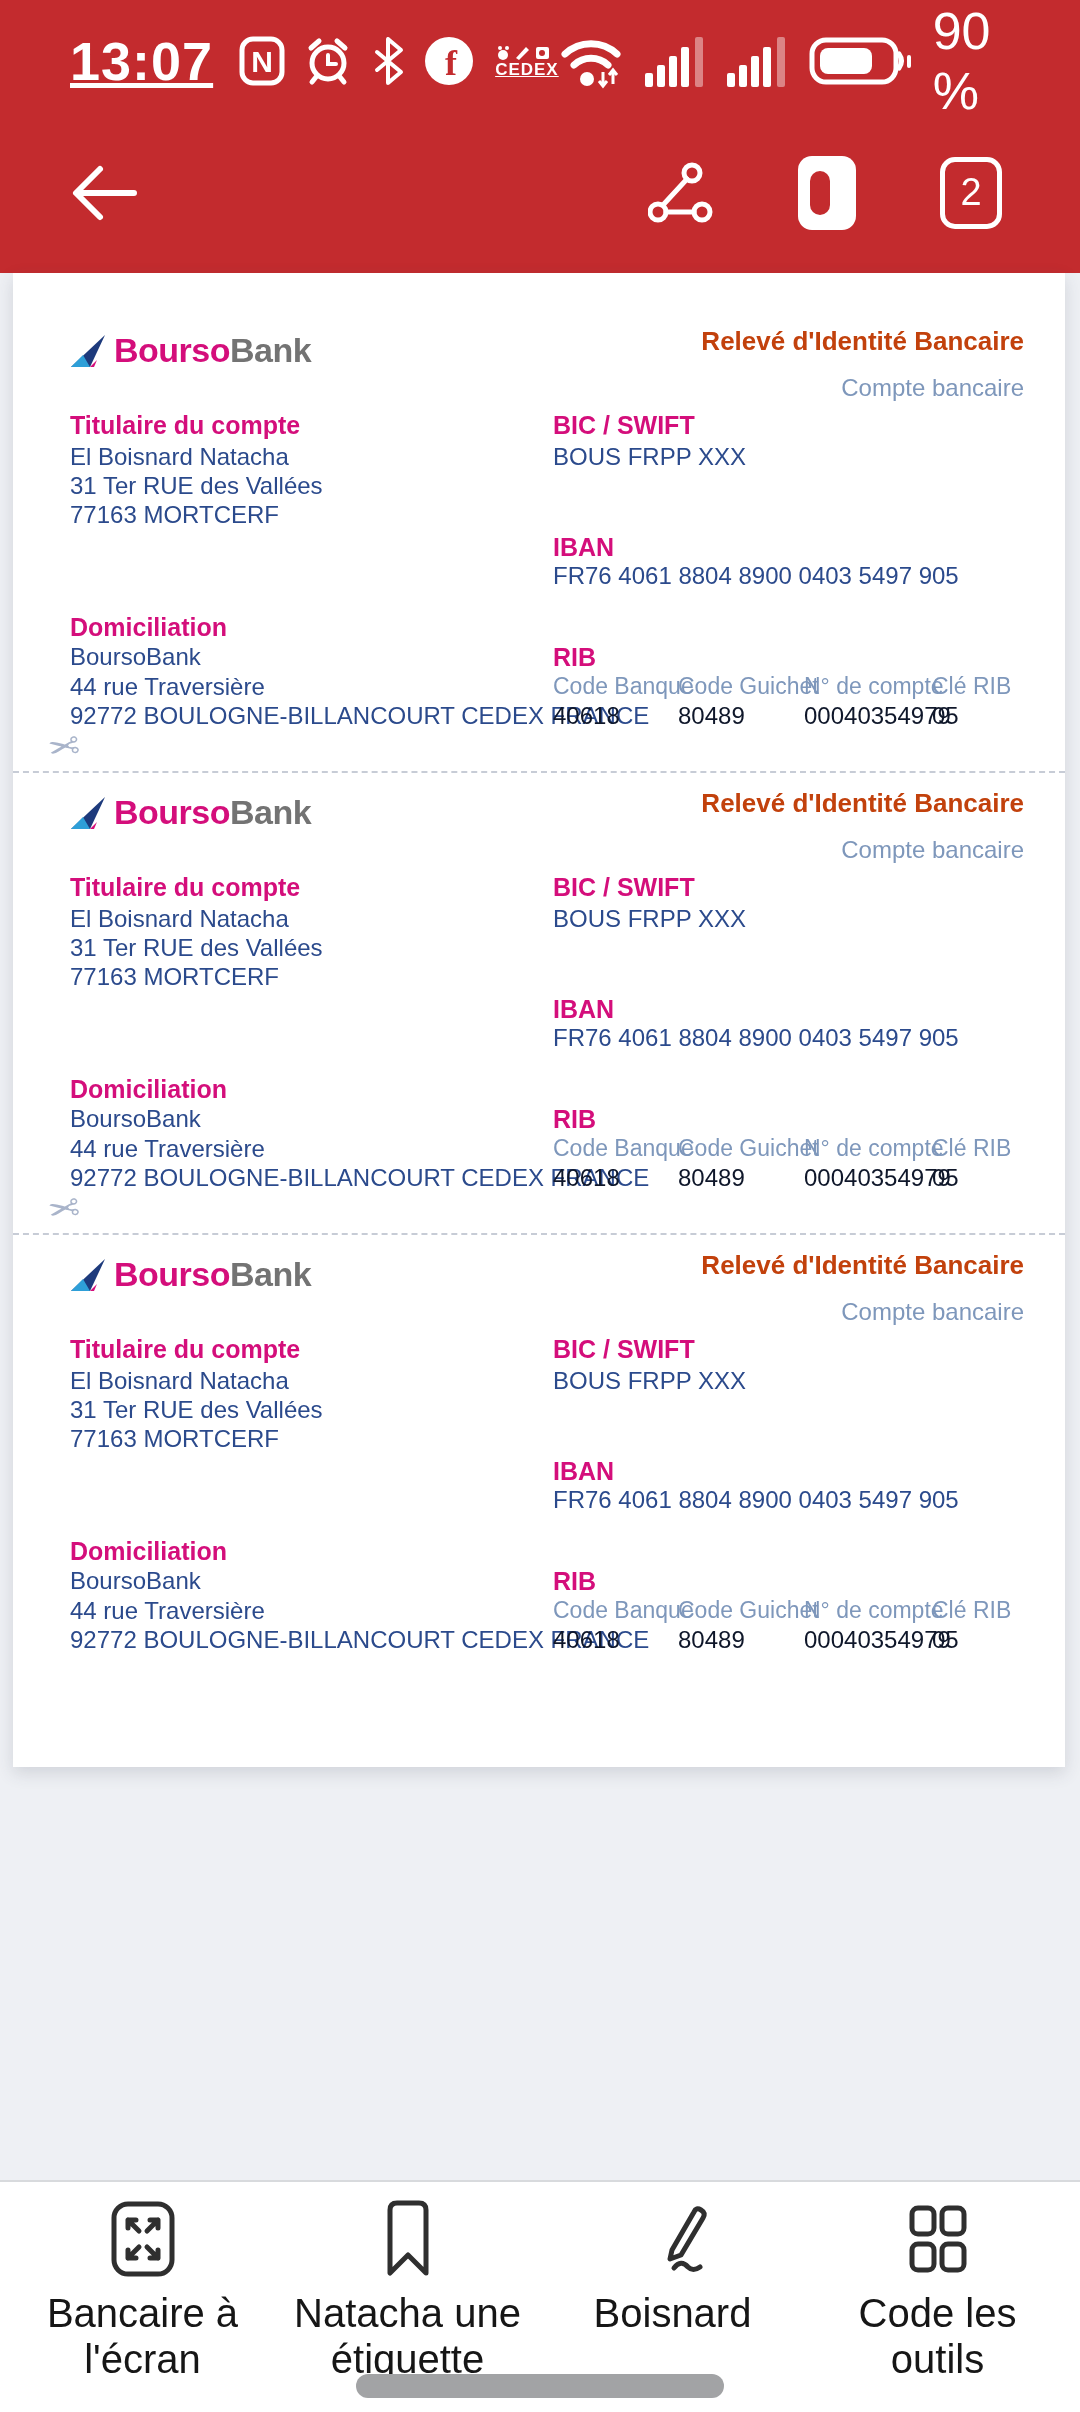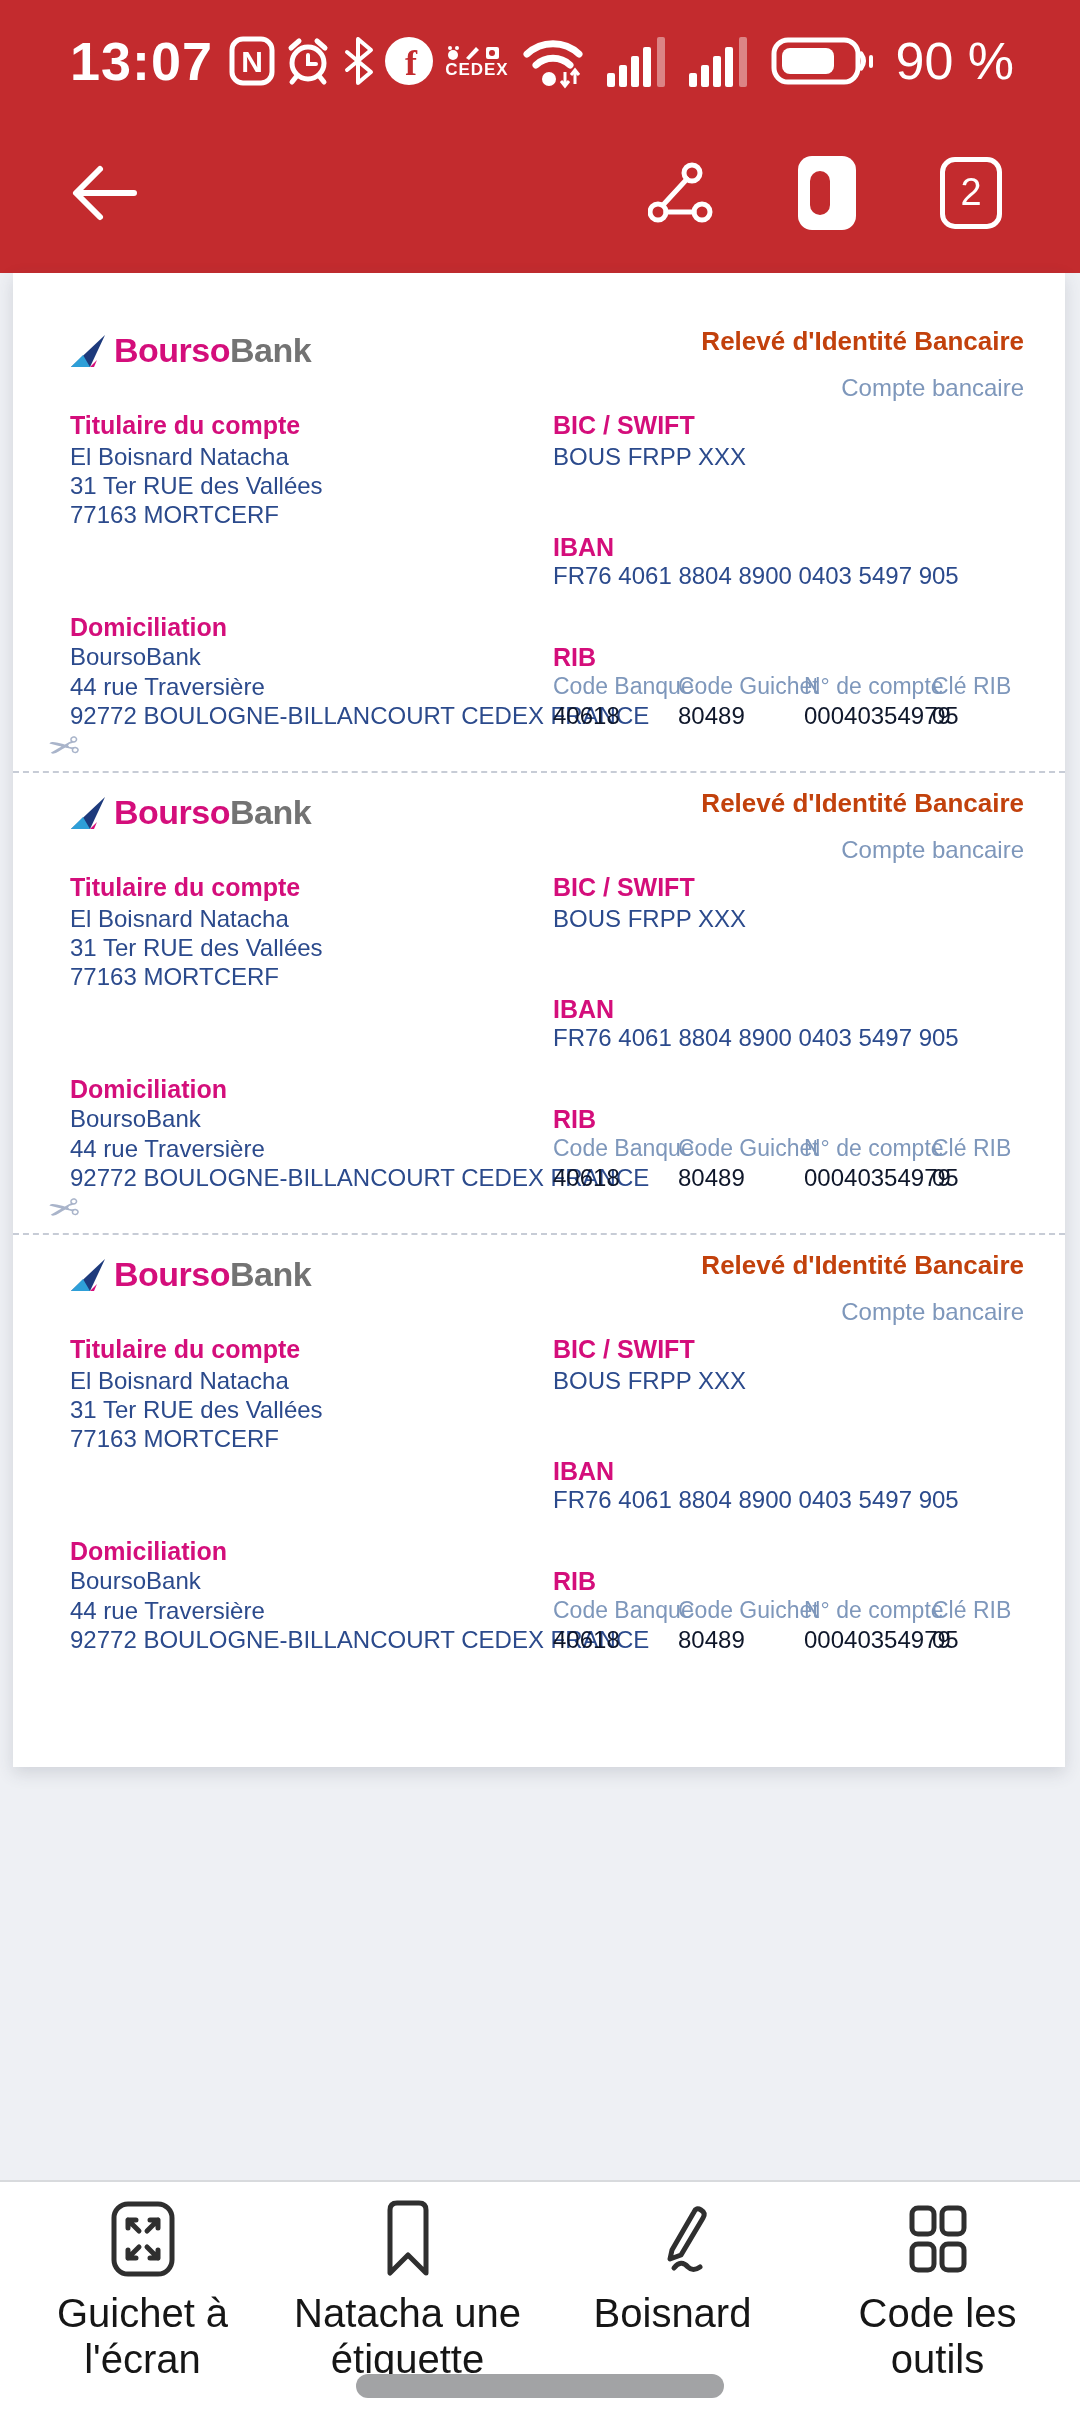--- a/index.html
+++ b/index.html
@@ -6,21 +6,21 @@
   body{
     width:1080px;height:2412px;overflow:hidden;position:relative;
     background:#eef0f4;font-family:"Liberation Sans",sans-serif;
     -webkit-font-smoothing:antialiased;
   }
   
   .statusbar{
     height:112px;background:#c32b2e;display:flex;align-items:center;
     color:#fff;padding:10px 66px 0 70px;box-sizing:border-box;
   }
-  .sb-left{display:flex;align-items:center;gap:8px;}
+  .sb-left{display:flex;align-items:center;gap:18px;text-decoration:underline;}
   .sb-time{font-size:54px;font-weight:600;letter-spacing:1px;margin-right:8px;}
   .sb-right{margin-left:auto;display:flex;align-items:center;gap:20px;}
   .sb-batt-label{font-size:52px;font-weight:500;}
   .temu{display:flex;flex-direction:column;align-items:center;line-height:1;margin-left:2px;}
   .temu-glyphs{height:16px;display:block;}
   .temu-word{font-size:17px;font-weight:700;letter-spacing:1px;}
   
   .appbar{
     height:161px;background:#c32b2e;display:flex;align-items:center;
     padding:0 78px 0 70px;box-sizing:border-box;
@@ -321,21 +321,21 @@
   <div class="tool-item">
     <span class="tool-icon">
       <svg width="68" height="82" viewBox="0 0 68 82" fill="none" stroke="#2f2f2f" stroke-width="5" stroke-linecap="round" stroke-linejoin="round">
         <rect x="5" y="6" width="58" height="70" rx="14"></rect>
         <path d="M30 33 L19 22 M19 30 L19 22 L27 22"></path>
         <path d="M38 33 L49 22 M49 30 L49 22 L41 22"></path>
         <path d="M30 49 L19 60 M19 52 L19 60 L27 60"></path>
         <path d="M38 49 L49 60 M49 52 L49 60 L41 60"></path>
       </svg>
     </span>
-    <span class="tool-label">Guichet à l'écran</span>
+    <span class="tool-label">Bancaire à l'écran</span>
   </div>
   <div class="tool-item">
     <span class="tool-icon">
       <svg width="52" height="82" viewBox="0 0 52 82" fill="none" stroke="#2f2f2f" stroke-width="5" stroke-linejoin="round">
         <path d="M8 12 Q8 5 15 5 H37 Q44 5 44 12 V75 L26 57 L8 75 Z"></path>
       </svg>
     </span>
     <span class="tool-label">Natacha une étiquette</span>
   </div>
   <div class="tool-item">

